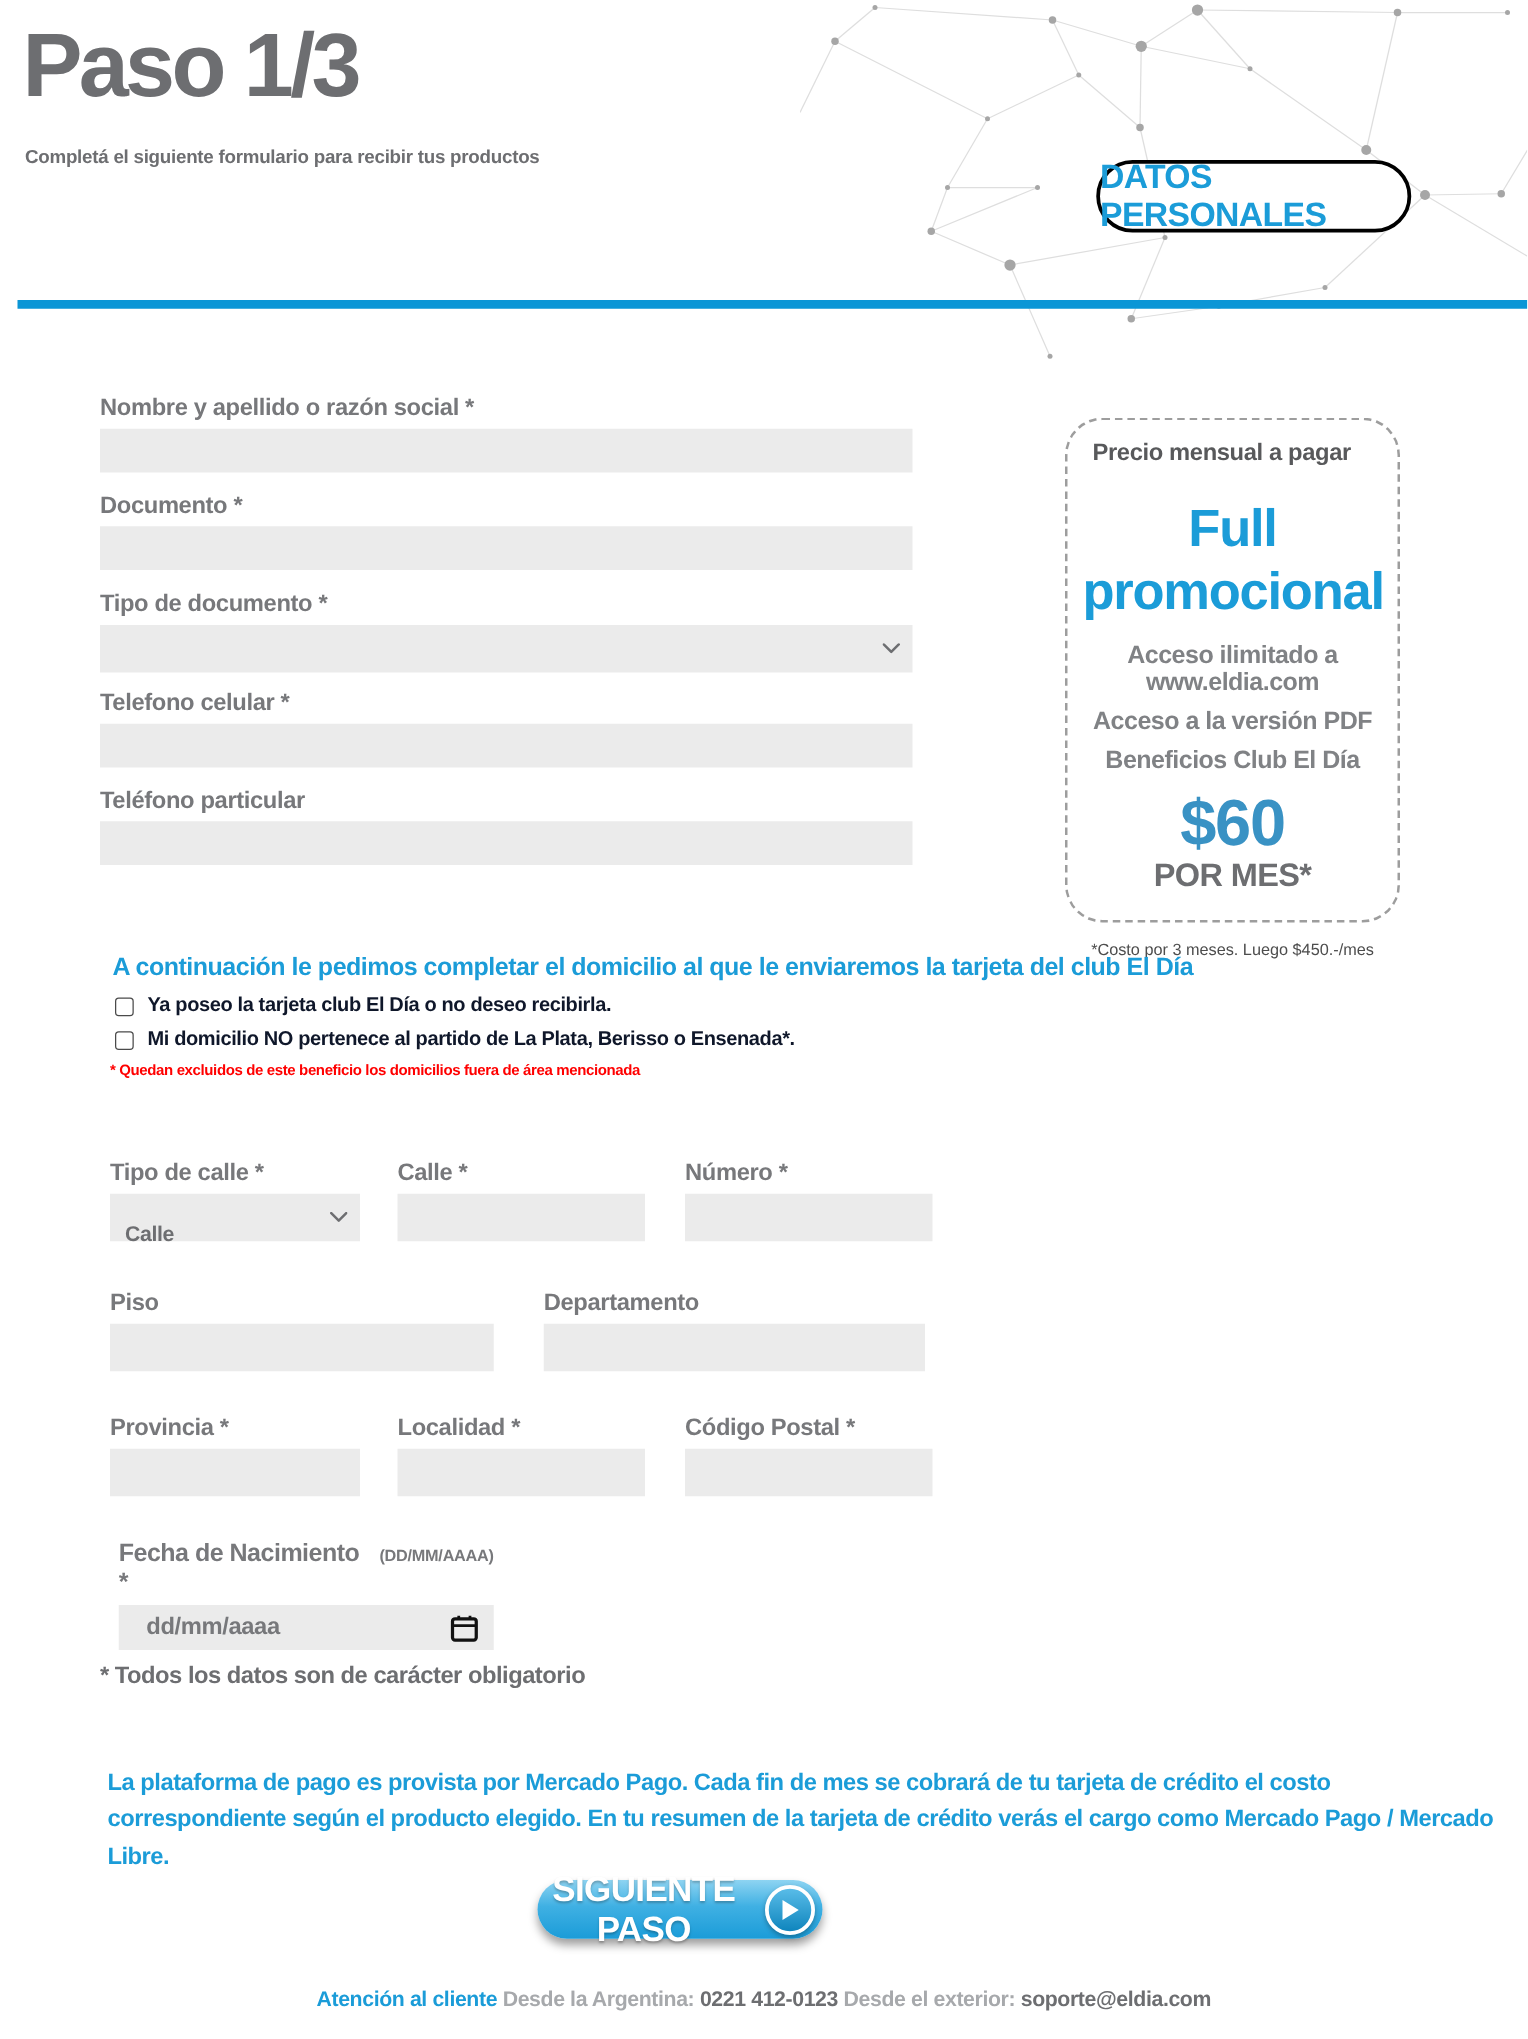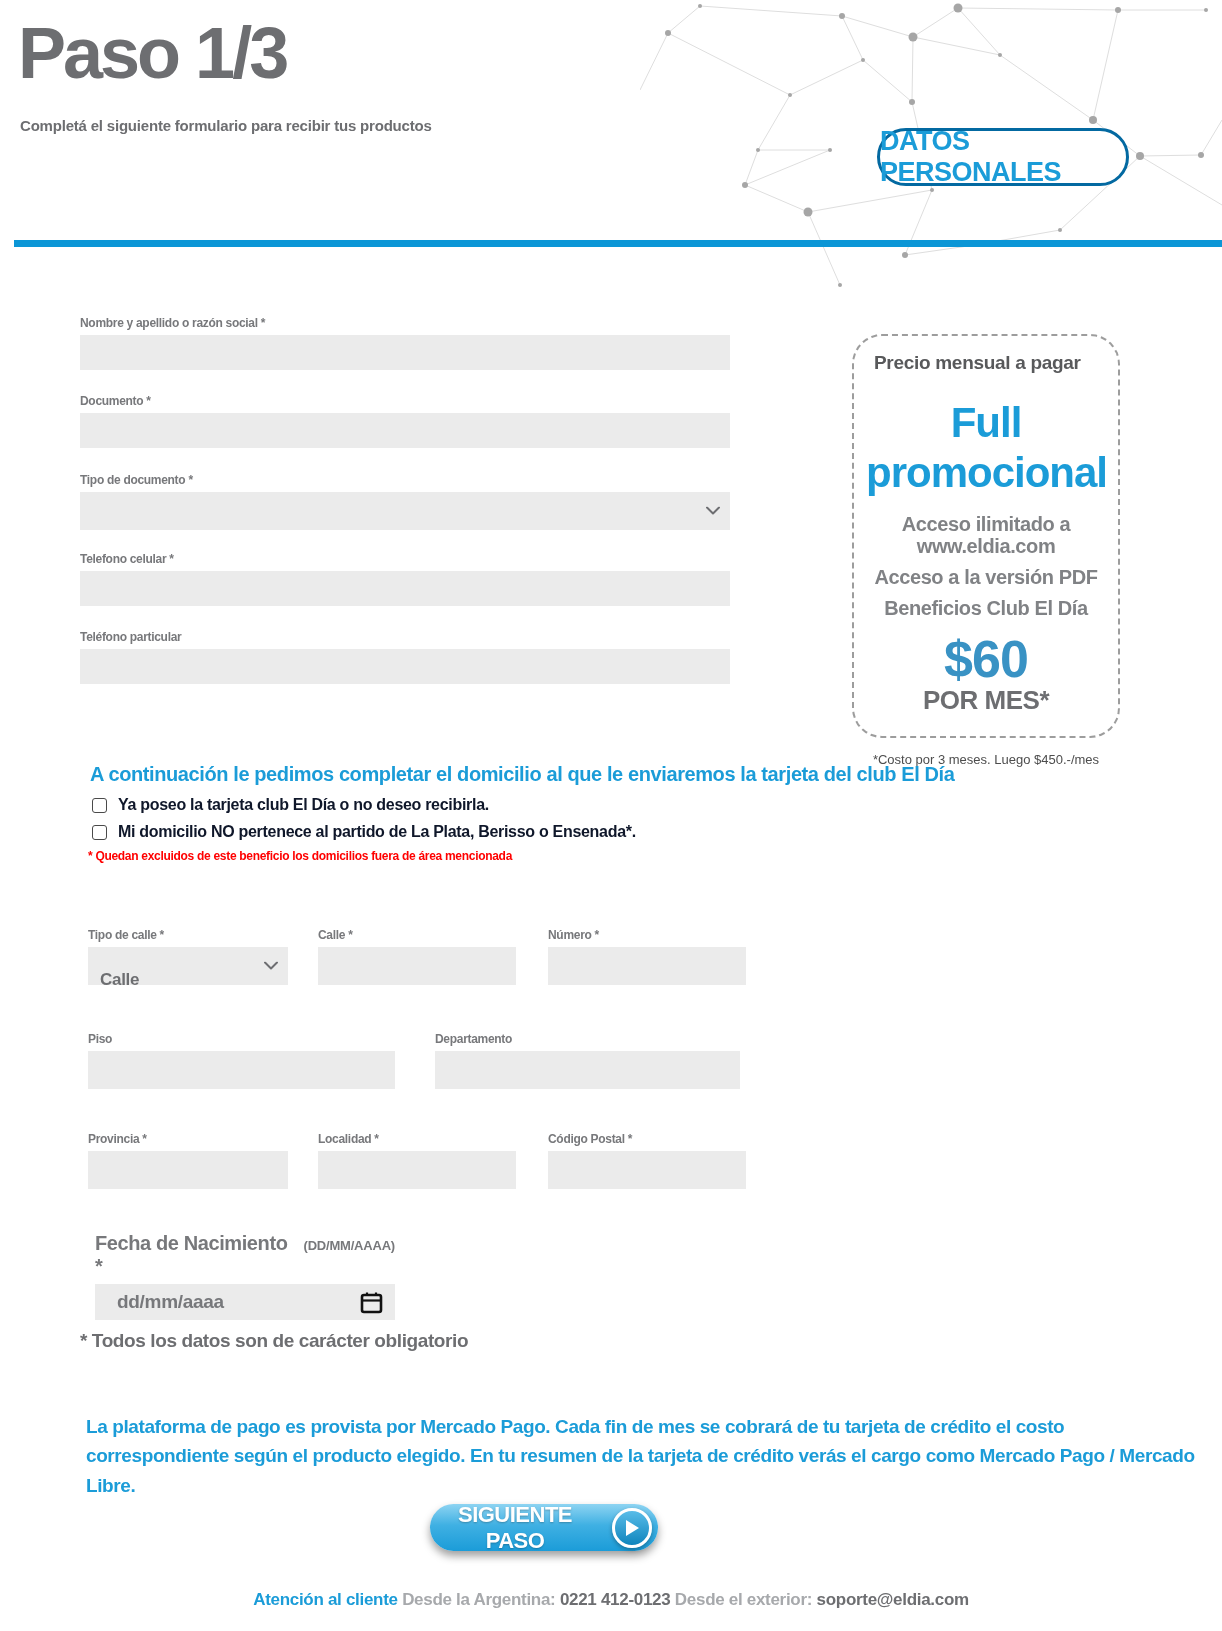--- a/index.html
+++ b/index.html
@@ -12,28 +12,28 @@
 
   
   .constellation { position:absolute; top:0; right:0; pointer-events:none; }
 
   
   .title { position:absolute; left:18px; top:12px; font-size:72px; font-weight:bold;
            color:#6d6e71; letter-spacing:-3px; }
   .subtitle { position:absolute; left:20px; top:117px; font-size:15px; font-weight:bold;
               color:#6d6e71; letter-spacing:-0.2px; }
   .badge { position:absolute; left:877px; top:128px; width:252px; height:58px;
-           border:3px solid #0369a1; border-radius:29px; background:#fff;
+           border:3px solid #000000; border-radius:29px; background:#fff;
            display:flex; align-items:center; justify-content:center; }
   .badge-text { font-size:27px; font-weight:bold; color:#1b9cd8; letter-spacing:-0.5px; }
   .divider { position:absolute; left:14px; top:240px; width:1208px; height:7px; background:#0b96d6; }
 
   
   .fgroup { position:absolute; }
-  .flabel { font-size:12px; font-weight:bold; color:#77787b; letter-spacing:-0.3px;
+  .flabel { font-size:19px; font-weight:bold; color:#77787b; letter-spacing:-0.3px;
             margin-bottom:5px; white-space:nowrap; }
   .finput { display:block; width:100%; height:35px; background:#ebebeb; border:none;
             padding:0 10px; font-family:inherit; font-size:16px; color:#444; }
   .fselect { position:relative; width:100%; height:38px; background:#ebebeb;
              display:flex; align-items:center; padding:0 12px; cursor:pointer; }
   .fselect .sel-value { font-size:17px; font-weight:bold; color:#6d6e71; letter-spacing:-0.3px;margin-top:28px; }
   .chev { position:absolute; right:10px; top:50%; transform:translateY(-50%); }
 
   
   .g-nombre    { left:80px; top:316px; width:650px; }
@@ -95,21 +95,21 @@
   .payment-note { position:absolute; left:86px; top:1412px; width:1116px; font-size:19px;
                   font-weight:bold; color:#1b9cd8; letter-spacing:-0.4px; line-height:1.55; }
 
   
   .next-button { position:absolute; left:430px; top:1504px; width:228px; height:47px;
                  border:none; border-radius:24px; cursor:pointer;
                  background:linear-gradient(#8ed4f2 0%, #3fb0e3 45%, #1b9cd8 100%);
                  box-shadow:0 5px 8px rgba(0,0,0,0.38);
                  display:flex; align-items:center; justify-content:flex-end;
                  padding:0 6px 0 0; gap:10px; }
-  .next-label { color:#fff; font-size:22px; font-weight:bold; letter-spacing:-0.5px;
+  .next-label { color:#fff; font-size:28px; font-weight:bold; letter-spacing:-0.5px;
                 text-shadow:0 1px 2px rgba(0,0,0,0.25); margin-right:2px; }
   .play-circle { width:40px; height:40px; border-radius:50%; border:3px solid #fff;
                  background:linear-gradient(#59bce8, #0f85bd);
                  display:flex; align-items:center; justify-content:center;
                  box-shadow:0 2px 4px rgba(0,0,0,0.3); flex:0 0 auto; }
 
   
   .footer { position:absolute; left:0; top:1590px; width:100%; text-align:center;
             font-size:17px; font-weight:bold; letter-spacing:-0.3px; }
   .f-blue { color:#1b9cd8; } .f-light { color:#a7a9ac; } .f-dark { color:#6d6e71; }

